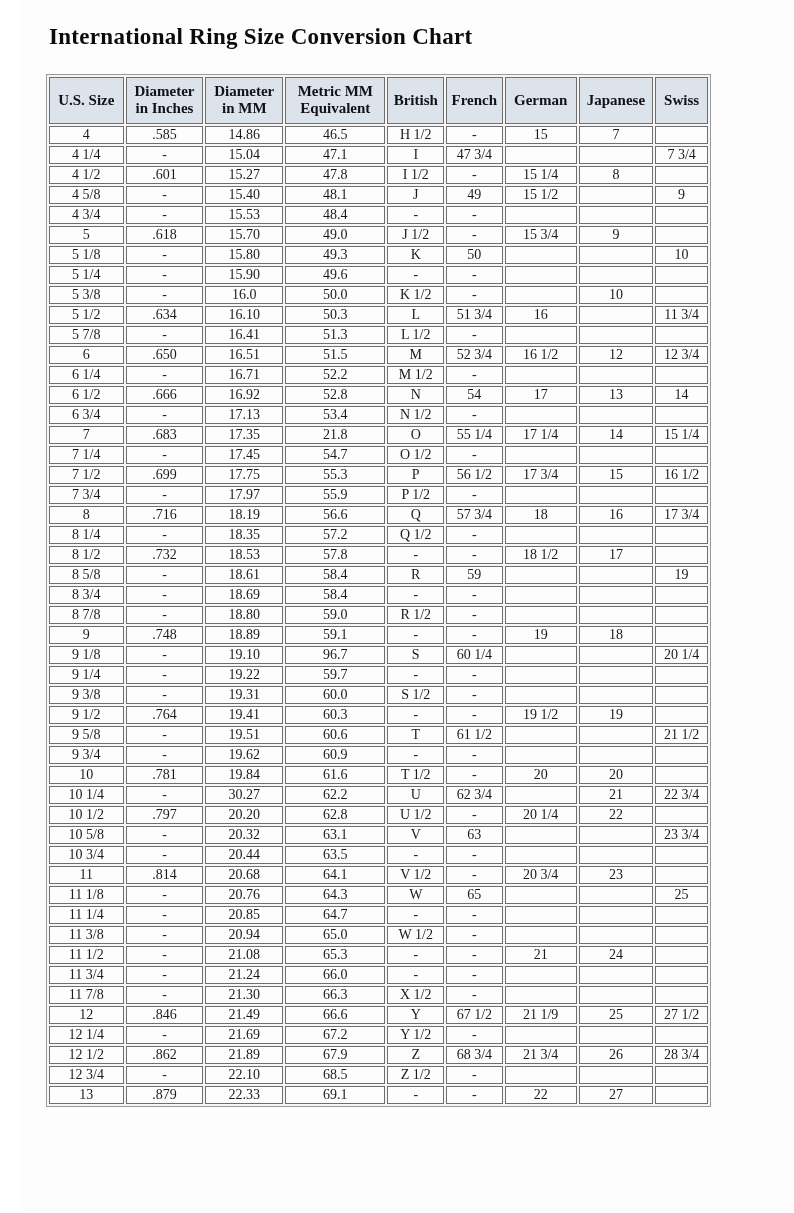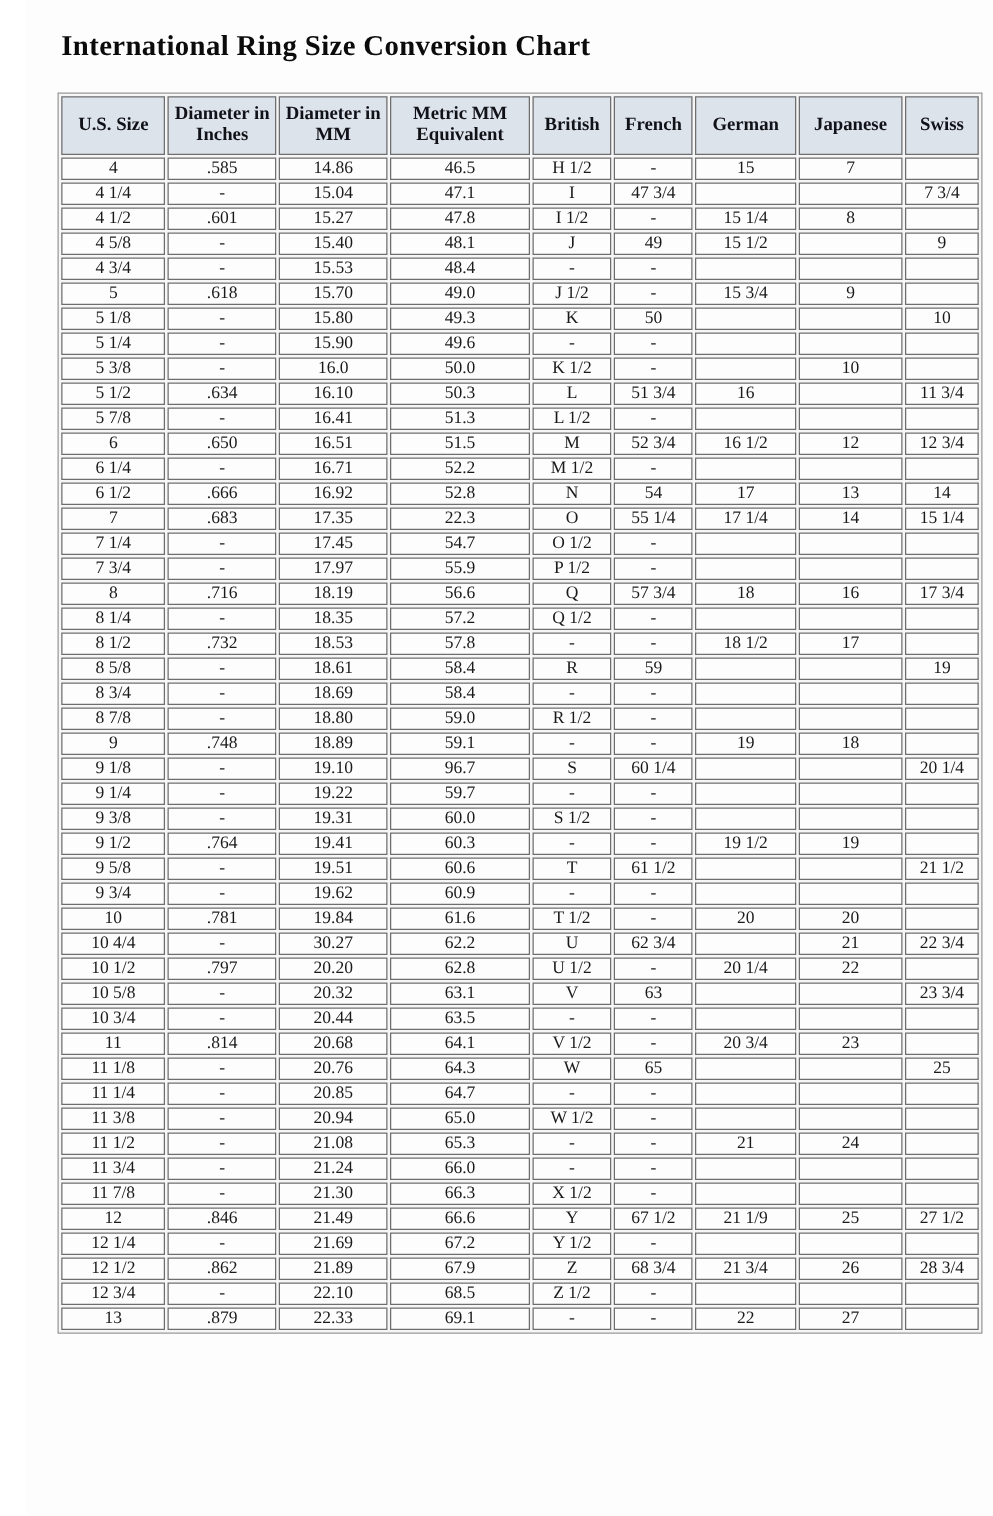--- a/index.html
+++ b/index.html
@@ -19,21 +19,21 @@
   .page-title {
     font-size: 23px;
     font-weight: bold;
     color: #0b0b0b;
     margin: 2px 0 24px 3px;
     letter-spacing: 0.3px;
   }
   table.ring-table {
     border-collapse: separate;
     border-spacing: 2px;
-    width: 740px;
+    width: 665px;
     background: #f6f6f6;
     border: 1px solid #9a9a9a;
     table-layout: fixed;
   }
   table.ring-table th {
     background: #dde3ea;
     border: 1px solid #6e6e6e;
     font-weight: bold;
     font-size: 15px;
     color: #111118;
@@ -247,40 +247,62 @@
           <td>.666</td>
           <td>16.92</td>
           <td>52.8</td>
           <td>N</td>
           <td>54</td>
           <td>17</td>
           <td>13</td>
           <td>14</td>
         </tr>
         <tr>
+          <td>6 3/4</td>
+          <td>-</td>
+          <td>17.13</td>
+          <td>53.4</td>
+          <td>N 1/2</td>
+          <td>-</td>
+          <td></td>
+          <td></td>
+          <td></td>
+        </tr>
+        <tr>
           <td>7</td>
           <td>.683</td>
           <td>17.35</td>
-          <td>22.3</td>
+          <td>21.8</td>
           <td>O</td>
           <td>55 1/4</td>
           <td>17 1/4</td>
           <td>14</td>
           <td>15 1/4</td>
         </tr>
         <tr>
           <td>7 1/4</td>
           <td>-</td>
           <td>17.45</td>
           <td>54.7</td>
           <td>O 1/2</td>
           <td>-</td>
           <td></td>
           <td></td>
           <td></td>
+        </tr>
+        <tr>
+          <td>7 1/2</td>
+          <td>.699</td>
+          <td>17.75</td>
+          <td>55.3</td>
+          <td>P</td>
+          <td>56 1/2</td>
+          <td>17 3/4</td>
+          <td>15</td>
+          <td>16 1/2</td>
         </tr>
         <tr>
           <td>7 3/4</td>
           <td>-</td>
           <td>17.97</td>
           <td>55.9</td>
           <td>P 1/2</td>
           <td>-</td>
           <td></td>
           <td></td>
@@ -434,21 +456,21 @@
           <td>.781</td>
           <td>19.84</td>
           <td>61.6</td>
           <td>T 1/2</td>
           <td>-</td>
           <td>20</td>
           <td>20</td>
           <td></td>
         </tr>
         <tr>
-          <td>10 4/4</td>
+          <td>10 1/4</td>
           <td>-</td>
           <td>30.27</td>
           <td>62.2</td>
           <td>U</td>
           <td>62 3/4</td>
           <td></td>
           <td>21</td>
           <td>22 3/4</td>
         </tr>
         <tr>

